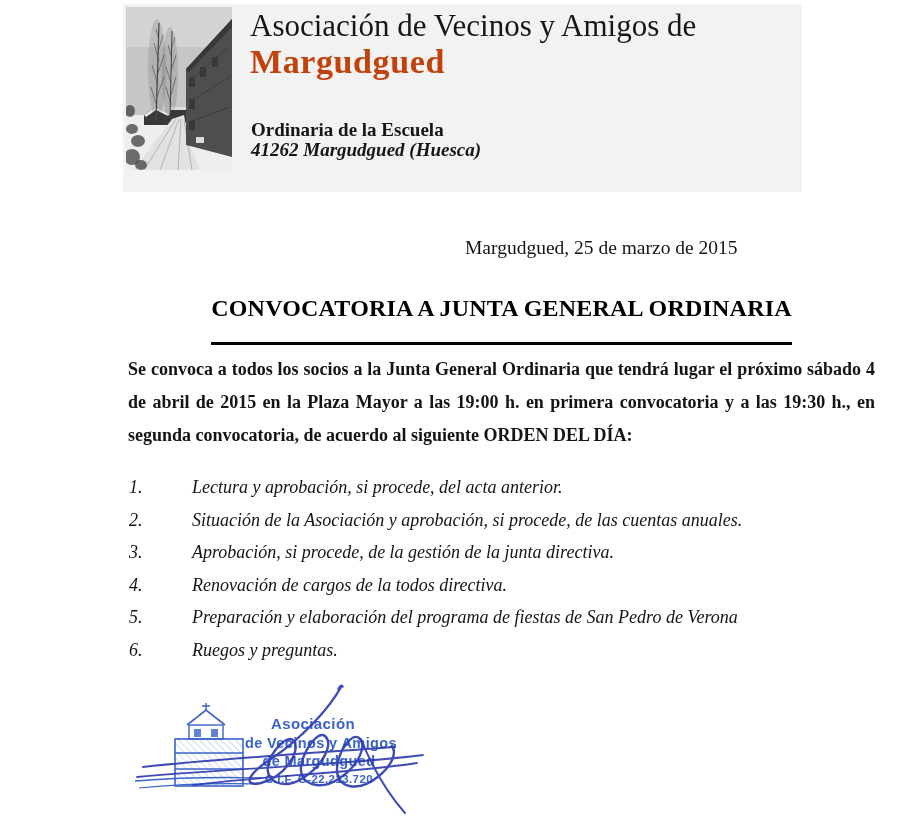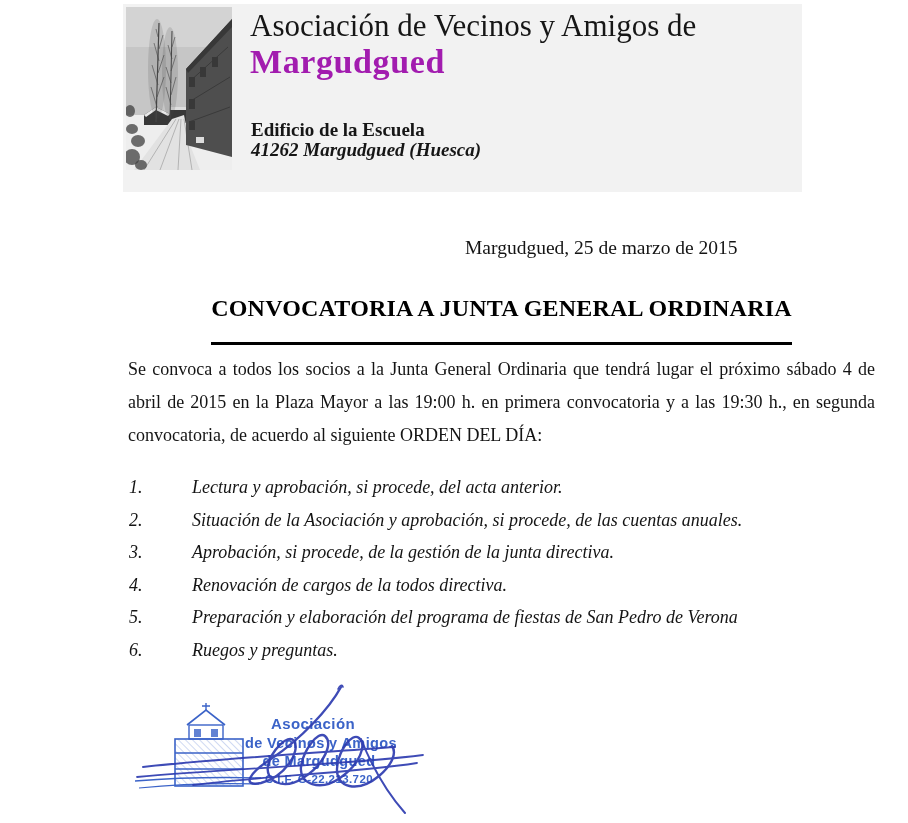--- a/index.html
+++ b/index.html
@@ -5,34 +5,34 @@
   html,body{margin:0;padding:0;background:#ffffff;}
   .page{
     position:relative;width:908px;height:823px;background:#ffffff;overflow:hidden;
     font-family:"Liberation Serif", serif;color:#1b1b1b;
   }
   
   .header-band{position:absolute;left:123px;top:4px;width:679px;height:188px;background:#f2f2f2;}
   .painting{position:absolute;left:3px;top:3px;width:106px;height:163px;display:block;}
   .org-name{position:absolute;left:127px;top:4px;line-height:36px;white-space:nowrap;}
   .org-name .line1{font-size:31px;font-weight:normal;color:#161616;}
-  .org-name .line2{font-size:34px;font-weight:bold;letter-spacing:.6px;color:#a21caf;}
+  .org-name .line2{font-size:34px;font-weight:bold;letter-spacing:.6px;color:#c2410c;}
   .org-address{position:absolute;left:128px;top:116px;line-height:20px;white-space:nowrap;}
   .org-address .addr1{font-size:19px;font-weight:bold;color:#161616;}
   .org-address .addr2{font-size:19px;font-weight:bold;font-style:italic;color:#161616;}
   
   .dateline{position:absolute;left:433px;top:237px;font-size:19.5px;white-space:nowrap;color:#141414;margin-left:32px;}
   .title-wrap{position:absolute;left:128px;top:295px;width:747px;text-align:center;}
   .title-text{
     display:inline-block;font-size:24px;font-weight:bold;letter-spacing:.2px;color:#000;
     border-bottom:3px solid #000;padding-bottom:20px;white-space:nowrap;
   }
   .intro{
     position:absolute;left:128px;top:353px;width:747px;
-    font-size:18px;line-height:33px;text-align:justify;color:#141414;
+    font-size:18px;line-height:33px;text-align:justify;color:#141414;font-weight:bold;
   }
   .agenda{position:absolute;left:129px;top:471px;width:747px;font-style:italic;font-size:18px;color:#141414;}
   .agenda-item{display:flex;line-height:32.6px;}
   .agenda-num{width:63px;flex:0 0 63px;}
   .agenda-text{flex:1;}
   
   .stamp-area{position:absolute;left:133px;top:681px;width:310px;height:140px;}
   .stamp-stroke{stroke:var(--stamp-blue,#3b63c8);fill:none;}
   .stamp-fill{fill:var(--stamp-blue,#3b63c8);}
   .sig-stroke{stroke:var(--sig-blue,#2e3cb0);fill:none;}
@@ -90,21 +90,21 @@
       <ellipse class="shrub" cx="12" cy="134" rx="7" ry="6"></ellipse>
       <ellipse class="shrub" cx="6" cy="150" rx="8" ry="8"></ellipse>
       <ellipse class="shrub" cx="15" cy="158" rx="6" ry="5"></ellipse>
       <ellipse class="shrub" cx="4" cy="104" rx="5" ry="6"></ellipse>
     </svg>
     <div class="org-name">
       <div class="line1">Asociación de Vecinos y Amigos de</div>
       <div class="line2">Margudgued</div>
     </div>
     <div class="org-address">
-      <div class="addr1">Edificio de la Escuela</div>
+      <div class="addr1">Ordinaria de la Escuela</div>
       <div class="addr2">41262 Margudgued (Huesca)</div>
     </div>
   </div>
 
   <div class="dateline">Margudgued, 25 de marzo de 2015</div>
 
   <div class="title-wrap">
     <span class="title-text">CONVOCATORIA A JUNTA GENERAL ORDINARIA</span>
   </div>
 

